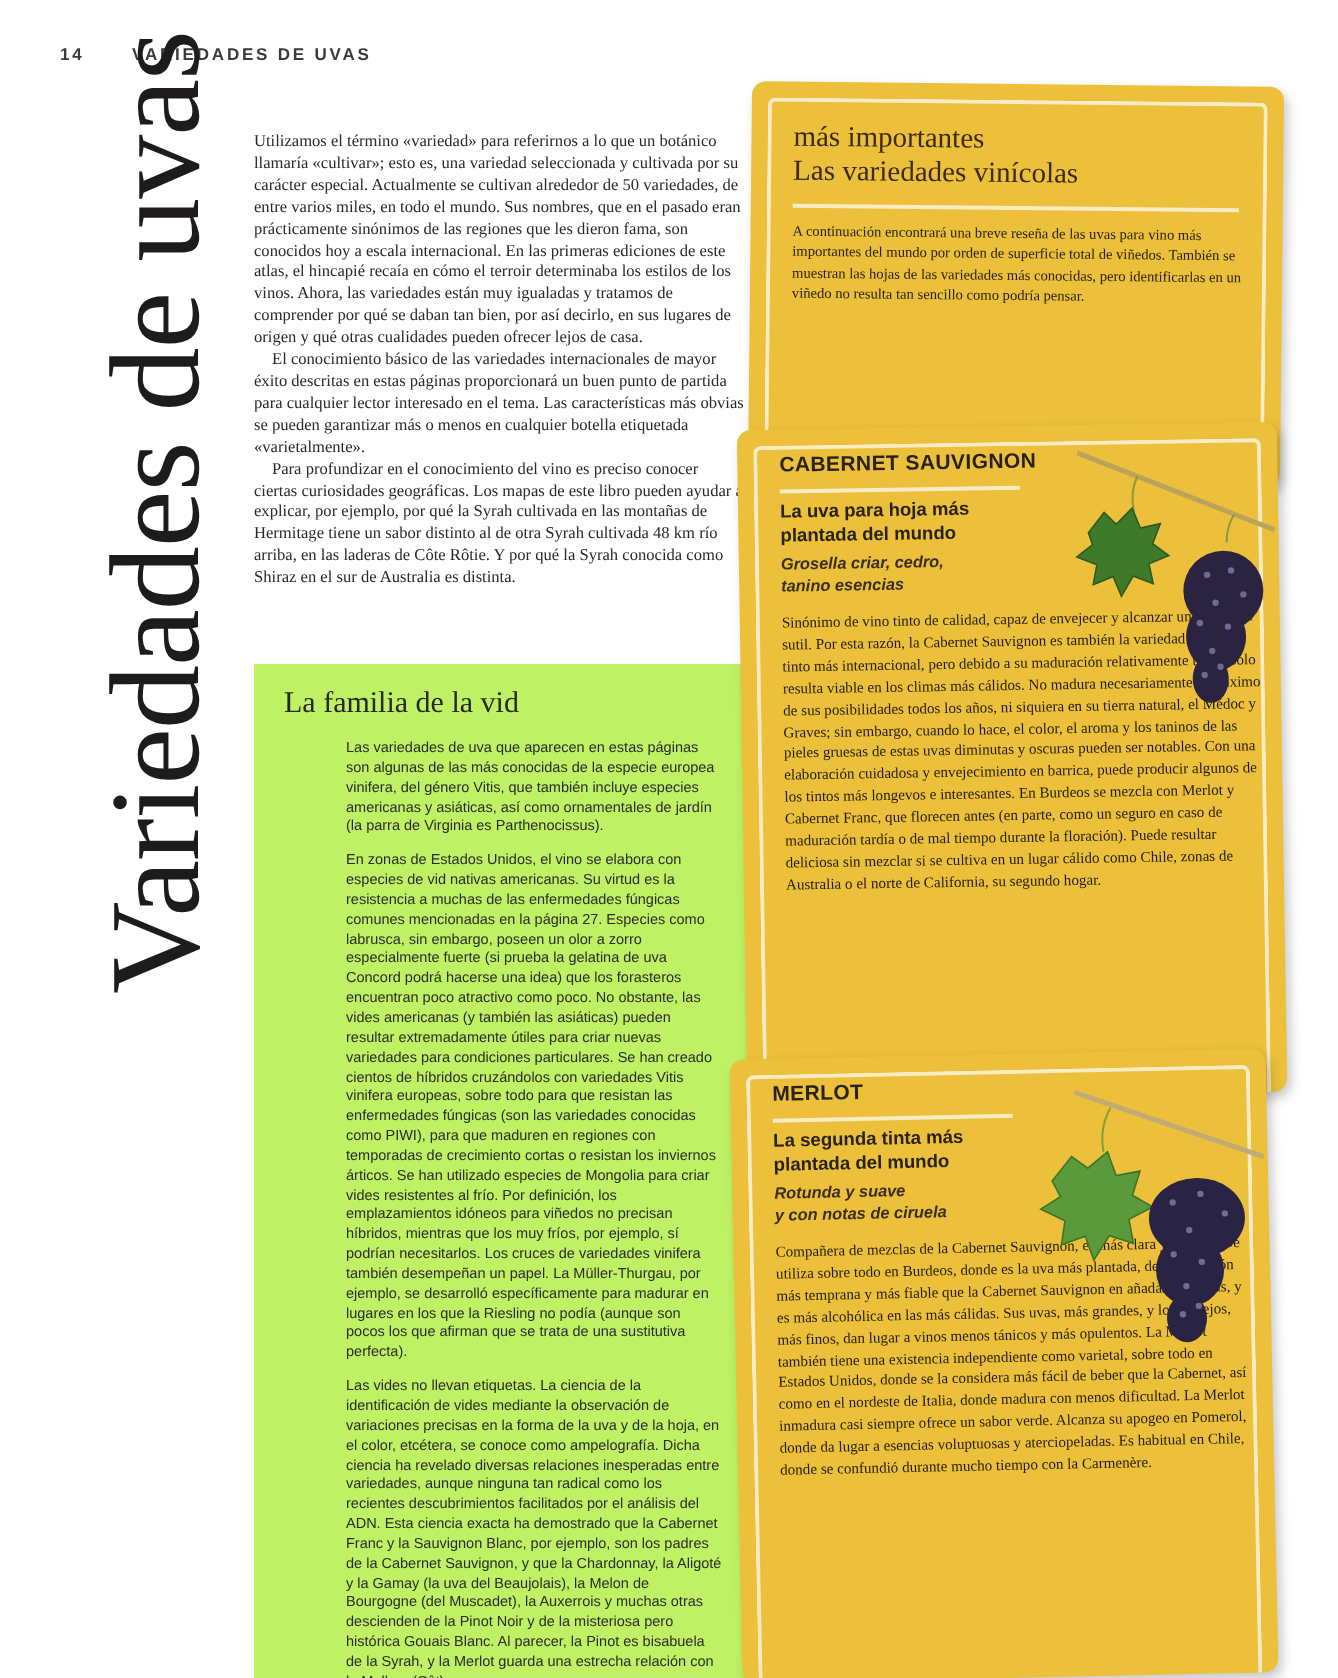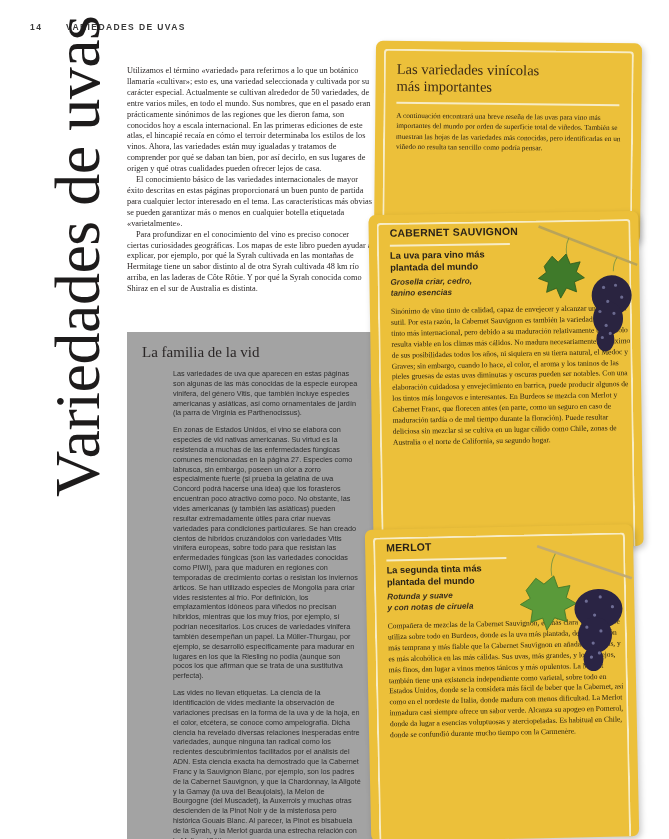--- a/index.html
+++ b/index.html
@@ -8,21 +8,21 @@
 
     .running-head { position: absolute; top: 22px; left: 30px; font-family: "Liberation Sans", sans-serif; font-size: 8.5px; letter-spacing: 1.4px; font-weight: bold; color: #3a3a3a; }
     .running-head .page-num { margin-right: 20px; }
 
     .vertical-title { position: absolute; left: 48px; top: 497px; width: 440px; height: 60px; transform-origin: 0 0; transform: rotate(-90deg); font-family: "Liberation Serif", serif; font-size: 64px; line-height: 60px; color: #1d1b1b; white-space: nowrap; letter-spacing: -0.5px; }
 
     .intro { position: absolute; left: 127px; top: 66px; width: 245px; font-family: "Liberation Serif", serif; font-size: 8.3px; line-height: 10.9px; color: #2b2727; }
     .intro p { text-indent: 0; }
     .intro p + p { text-indent: 9px; }
 
-    .family-box { position: absolute; left: 127px; top: 332px; width: 248px; height: 507px; background: #a3a3a3; padding: 12px 14px 17px 14px; }
+    .family-box { position: absolute; left: 127px; top: 332px; width: 248px; height: 507px; background: #bef264; padding: 12px 14px 17px 14px; }
     .family-title { font-family: "Liberation Serif", serif; font-size: 15px; color: #2a2626; margin-bottom: 8px; margin-left: 1px; }
     .family-box p { font-family: "Liberation Sans", sans-serif; font-size: 7.25px; line-height: 9.85px; color: #2b2b2b; margin-bottom: 7px; margin-left: 32px; }
     .family-box p.note { font-family: "Liberation Serif", serif; font-size: 7.3px; line-height: 9.3px; }
 
     .card { position: absolute; background: #ecc03a; border-radius: 7px; box-shadow: 2px 3px 6px rgba(0,0,0,0.22); }
     .card .inner { position: absolute; left: 8px; top: 8px; right: 8px; bottom: 0; border: 2.5px solid #f7ecc6; border-bottom: none; border-radius: 4px 4px 0 0; }
 
     .card-1 { left: 375px; top: 42px; width: 266px; height: 200px; transform: rotate(0.6deg); }
     .card-1 .c-title { position: absolute; left: 21px; top: 20px; font-family: "Liberation Serif", serif; font-size: 14.5px; line-height: 16.5px; color: #3b2a16; }
     .card-1 .c-rule { position: absolute; left: 21px; right: 22px; top: 61px; height: 2px; background: #f7ecc6; }
@@ -60,33 +60,33 @@
 <div class="family-box">
   <div class="family-title">La familia de la vid</div>
   <p>Las variedades de uva que aparecen en estas páginas son algunas de las más conocidas de la especie europea vinifera, del género Vitis, que también incluye especies americanas y asiáticas, así como ornamentales de jardín (la parra de Virginia es Parthenocissus).</p>
   <p>En zonas de Estados Unidos, el vino se elabora con especies de vid nativas americanas. Su virtud es la resistencia a muchas de las enfermedades fúngicas comunes mencionadas en la página 27. Especies como labrusca, sin embargo, poseen un olor a zorro especialmente fuerte (si prueba la gelatina de uva Concord podrá hacerse una idea) que los forasteros encuentran poco atractivo como poco. No obstante, las vides americanas (y también las asiáticas) pueden resultar extremadamente útiles para criar nuevas variedades para condiciones particulares. Se han creado cientos de híbridos cruzándolos con variedades Vitis vinifera europeas, sobre todo para que resistan las enfermedades fúngicas (son las variedades conocidas como PIWI), para que maduren en regiones con temporadas de crecimiento cortas o resistan los inviernos árticos. Se han utilizado especies de Mongolia para criar vides resistentes al frío. Por definición, los emplazamientos idóneos para viñedos no precisan híbridos, mientras que los muy fríos, por ejemplo, sí podrían necesitarlos. Los cruces de variedades vinifera también desempeñan un papel. La Müller-Thurgau, por ejemplo, se desarrolló específicamente para madurar en lugares en los que la Riesling no podía (aunque son pocos los que afirman que se trata de una sustitutiva perfecta).</p>
   <p>Las vides no llevan etiquetas. La ciencia de la identificación de vides mediante la observación de variaciones precisas en la forma de la uva y de la hoja, en el color, etcétera, se conoce como ampelografía. Dicha ciencia ha revelado diversas relaciones inesperadas entre variedades, aunque ninguna tan radical como los recientes descubrimientos facilitados por el análisis del ADN. Esta ciencia exacta ha demostrado que la Cabernet Franc y la Sauvignon Blanc, por ejemplo, son los padres de la Cabernet Sauvignon, y que la Chardonnay, la Aligoté y la Gamay (la uva del Beaujolais), la Melon de Bourgogne (del Muscadet), la Auxerrois y muchas otras descienden de la Pinot Noir y de la misteriosa pero histórica Gouais Blanc. Al parecer, la Pinot es bisabuela de la Syrah, y la Merlot guarda una estrecha relación con la Malbec (Côt).</p>
 </div>
 
 <div class="card card-1">
   <div class="inner"></div>
   <div class="c-title">
+    <div>más importantes</div>
     <div>Las variedades vinícolas</div>
-    <div>más importantes</div>
   </div>
   <div class="c-rule"></div>
   <div class="c-text">A continuación encontrará una breve reseña de las uvas para vino más importantes del mundo por orden de superficie total de viñedos. También se muestran las hojas de las variedades más conocidas, pero identificarlas en un viñedo no resulta tan sencillo como podría pensar.</div>
 </div>
 
 <div class="card card-2">
   <div class="inner"></div>
   <div class="variety-name">CABERNET SAUVIGNON</div>
   <div class="v-rule"></div>
   <div class="v-sub">
-    <div>La uva para vino más</div>
+    <div>La uva para hoja más</div>
     <div>plantada del mundo</div>
   </div>
   <div class="v-tasting">
     <div>Grosella criar, cedro,</div>
     <div>tanino esencias</div>
   </div>
   <div class="v-text">Sinónimo de vino tinto de calidad, capaz de envejecer y alcanzar un esplendor sutil. Por esta razón, la Cabernet Sauvignon es también la variedad para vino tinto más internacional, pero debido a su maduración relativamente tardía solo resulta viable en los climas más cálidos. No madura necesariamente al máximo de sus posibilidades todos los años, ni siquiera en su tierra natural, el Médoc y Graves; sin embargo, cuando lo hace, el color, el aroma y los taninos de las pieles gruesas de estas uvas diminutas y oscuras pueden ser notables. Con una elaboración cuidadosa y envejecimiento en barrica, puede producir algunos de los tintos más longevos e interesantes. En Burdeos se mezcla con Merlot y Cabernet Franc, que florecen antes (en parte, como un seguro en caso de maduración tardía o de mal tiempo durante la floración). Puede resultar deliciosa sin mezclar si se cultiva en un lugar cálido como Chile, zonas de Australia o el norte de California, su segundo hogar.</div>
   <svg class="vine-art" viewBox="0 0 140 140">
     <line x1="40" y1="12" x2="138" y2="52" stroke="#b9a45a" stroke-width="2.5"></line>
     <path d="M70 24 q-4 8 -2 18" stroke="#8a9a40" stroke-width="1" fill="none"></path>

